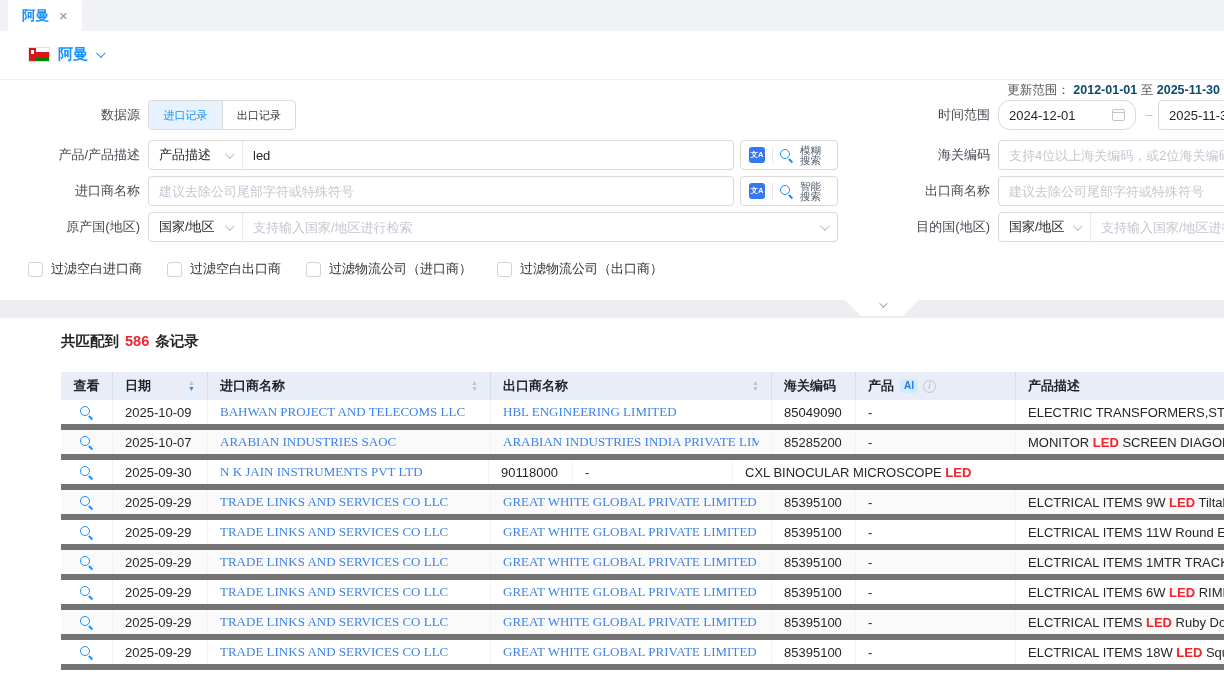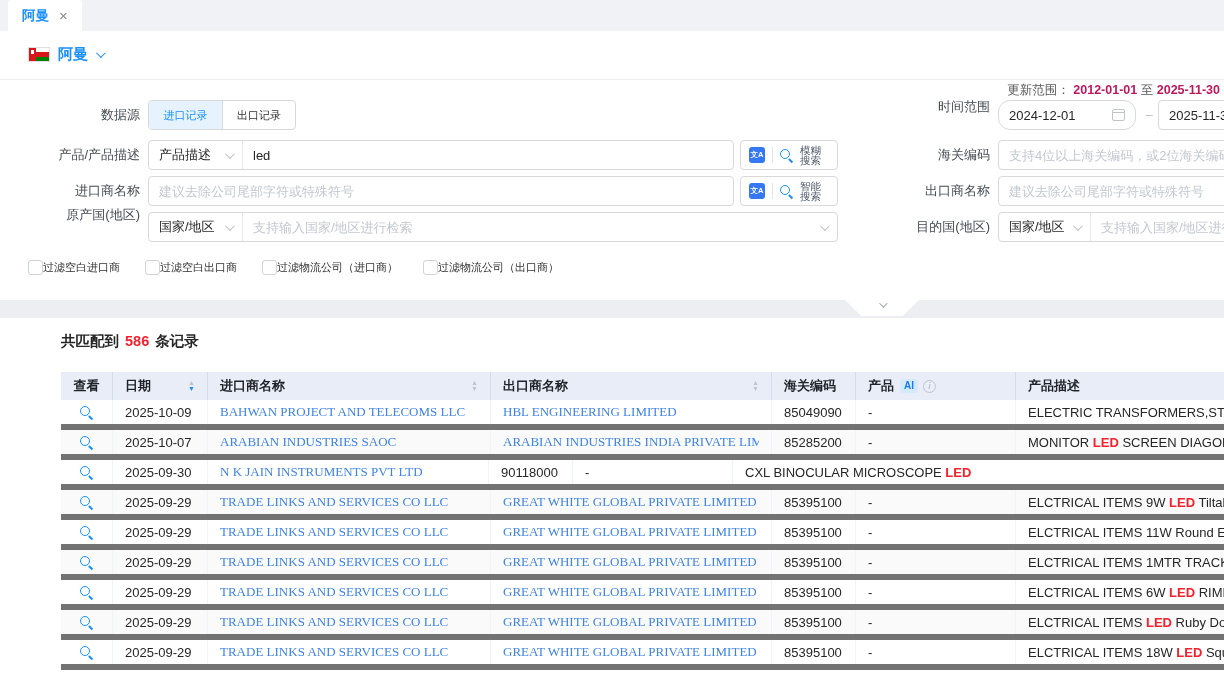--- a/index.html
+++ b/index.html
@@ -26,21 +26,21 @@
   .divider-h { position:absolute; left:0; top:79px; width:1224px; height:1px; background:#f0f0f0; }
 
   
   .chev { display:inline-block; width:7px; height:7px; border-right:1.4px solid currentColor; border-bottom:1.4px solid currentColor; transform:rotate(45deg) translateY(-2px); }
   .chev.gray { color:#b9bec7; }
   .chev.blue { color:#1890ff; }
 
   
   .form-panel { position:absolute; left:0; top:80px; width:1224px; height:220px; background:#fff; }
   .update-range { position:absolute; right:4px; top:2px; font-size:12.5px; color:#595959; white-space:nowrap; }
-  .update-range b { color:#be185d; font-weight:700; }
+  .update-range b { color:#0c4a6e; font-weight:700; }
   .flabel { position:absolute; width:132px; text-align:right; font-size:13px; color:#454a52; line-height:30px; }
   .flabel-r { position:absolute; width:86px; left:904px; text-align:right; font-size:13px; color:#454a52; line-height:30px; }
 
   .seg { position:absolute; left:148px; top:20px; height:30px; display:flex; border:1px solid #d9d9d9; border-radius:4px; overflow:hidden; background:#fff; }
   .seg-opt { width:73px; display:flex; align-items:center; justify-content:center; font-size:11px; color:#333; cursor:pointer; }
   .seg-opt.active { background:#e6f3ff; color:#1890ff; }
   .seg-opt + .seg-opt { border-left:1px solid #d9d9d9; }
 
   input.txt { position:absolute; height:30px; border:1px solid #d9d9d9; border-radius:4px; padding:0 10px; font-family:inherit; font-size:13px; color:#262626; background:#fff; outline:none; }
   input.txt::placeholder { color:#c3c7cf; }
@@ -58,21 +58,21 @@
   .mag::before { content:''; position:absolute; left:0; top:0; width:8px; height:8px; border:1.6px solid #1890ff; border-radius:50%; }
   .mag::after { content:''; position:absolute; left:9px; top:9px; width:5px; height:1.7px; background:#1890ff; transform:rotate(45deg); transform-origin:left center; }
   .srch-label { display:flex; flex-direction:column; font-size:10.5px; line-height:10.5px; color:#4e5969; }
 
   .date-box { position:absolute; height:30px; border:1px solid #d9d9d9; border-radius:4px; background:#fff; display:flex; align-items:center; justify-content:space-between; padding:0 10px; font-size:13px; color:#262626; }
   .cal-icon { position:relative; width:13px; height:12px; border:1.2px solid #c0c4cc; border-radius:2px; flex:none; }
   .cal-icon::before { content:''; position:absolute; left:0; right:0; top:2px; height:1.2px; background:#c0c4cc; }
   .range-dash { position:absolute; left:1142px; top:27px; width:14px; text-align:center; color:#bfbfbf; font-size:13px; }
 
   .cb-row { position:absolute; left:28px; top:180px; display:flex; gap:25px; align-items:center; }
-  .cb-item { display:flex; align-items:center; font-size:11px; color:#333; cursor:pointer;text-align:center; }
+  .cb-item { display:flex; align-items:center; gap:8px; font-size:13px; color:#333; cursor:pointer;text-align:center; }
   .cb { width:15px; height:15px; border:1px solid #d0d3d9; border-radius:3px; background:#fff; flex:none; }
 
   
   .strip { position:absolute; left:0; top:300px; width:1224px; height:18px; background:#eceef2; }
   .collapse-tab { position:absolute; left:845px; top:0; width:74px; height:16px; background:#fff; clip-path:polygon(0 0,100% 0,78% 100%,22% 100%); display:flex; align-items:flex-start; justify-content:center; cursor:pointer; }
   .collapse-tab .chev { width:6px; height:6px; color:#9ca0ab; margin-top:2px; }
 
   
   .results-panel { position:absolute; left:0; top:318px; width:1224px; height:364px; background:#fff;margin-left:36px; }
   .summary { position:absolute; left:25px; top:14px; font-size:14.5px; font-weight:700; color:#262626; }
@@ -144,21 +144,21 @@
       <span>至</span>
       <b>2025-11-30</b>
     </div>
 
     <div class="flabel" style="left:8px; top:20px;">数据源</div>
     <div class="seg">
       <div class="seg-opt active">进口记录</div>
       <div class="seg-opt">出口记录</div>
     </div>
 
-    <div class="flabel-r" style="top:12px;">时间范围</div>
+    <div class="flabel-r" style="top:20px;">时间范围</div>
     <div class="date-box" style="left:998px; top:20px; width:138px;border-radius:12px;">
       <span>2024-12-01</span>
       <span class="cal-icon"></span>
     </div>
     <div class="range-dash">–</div>
     <div class="date-box" style="left:1158px; top:20px; width:112px;">
       <span>2025-11-30</span>
     </div>
 
     <div class="flabel" style="left:8px; top:60px;">产品/产品描述</div>
@@ -190,21 +190,21 @@
       <span class="mag"></span>
       <span class="srch-label">
         <span>智能</span>
         <span>搜索</span>
       </span>
     </div>
 
     <div class="flabel-r" style="top:96px;">出口商名称</div>
     <input class="txt" style="left: 998px; top: 96px; width: 272px;" placeholder="建议去除公司尾部字符或特殊符号">
 
-    <div class="flabel" style="left:8px; top:120px;">原产国(地区)</div>
+    <div class="flabel" style="left:8px; top:132px;">原产国(地区)</div>
     <div class="combo" style="left:148px; top:132px; width:690px;">
       <span class="sel" style="width:94px;">
         <span>国家/地区</span>
         <span class="chev gray"></span>
       </span>
       <input placeholder="支持输入国家/地区进行检索" style="">
       <span class="chev gray end-chev"></span>
     </div>
 
     <div class="flabel-r" style="top:132px;">目的国(地区)</div>

